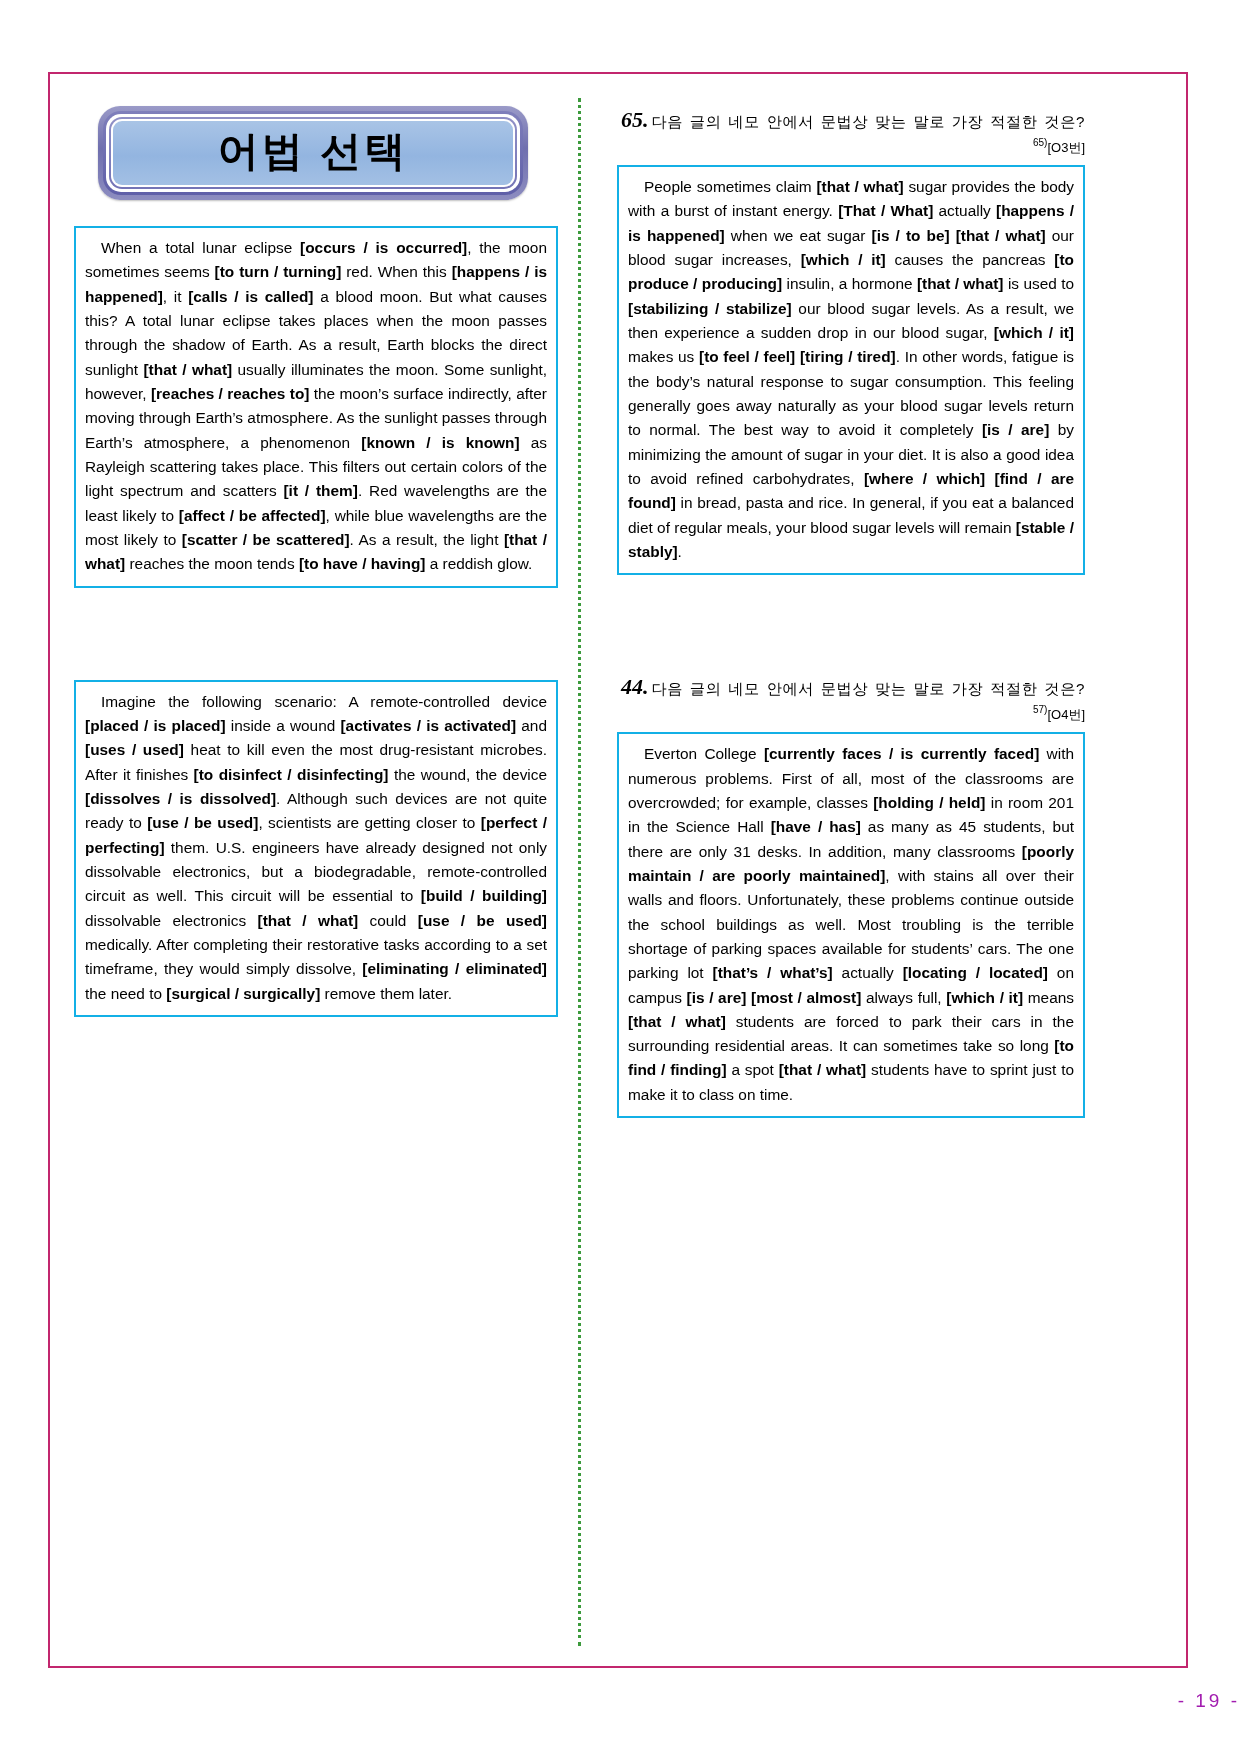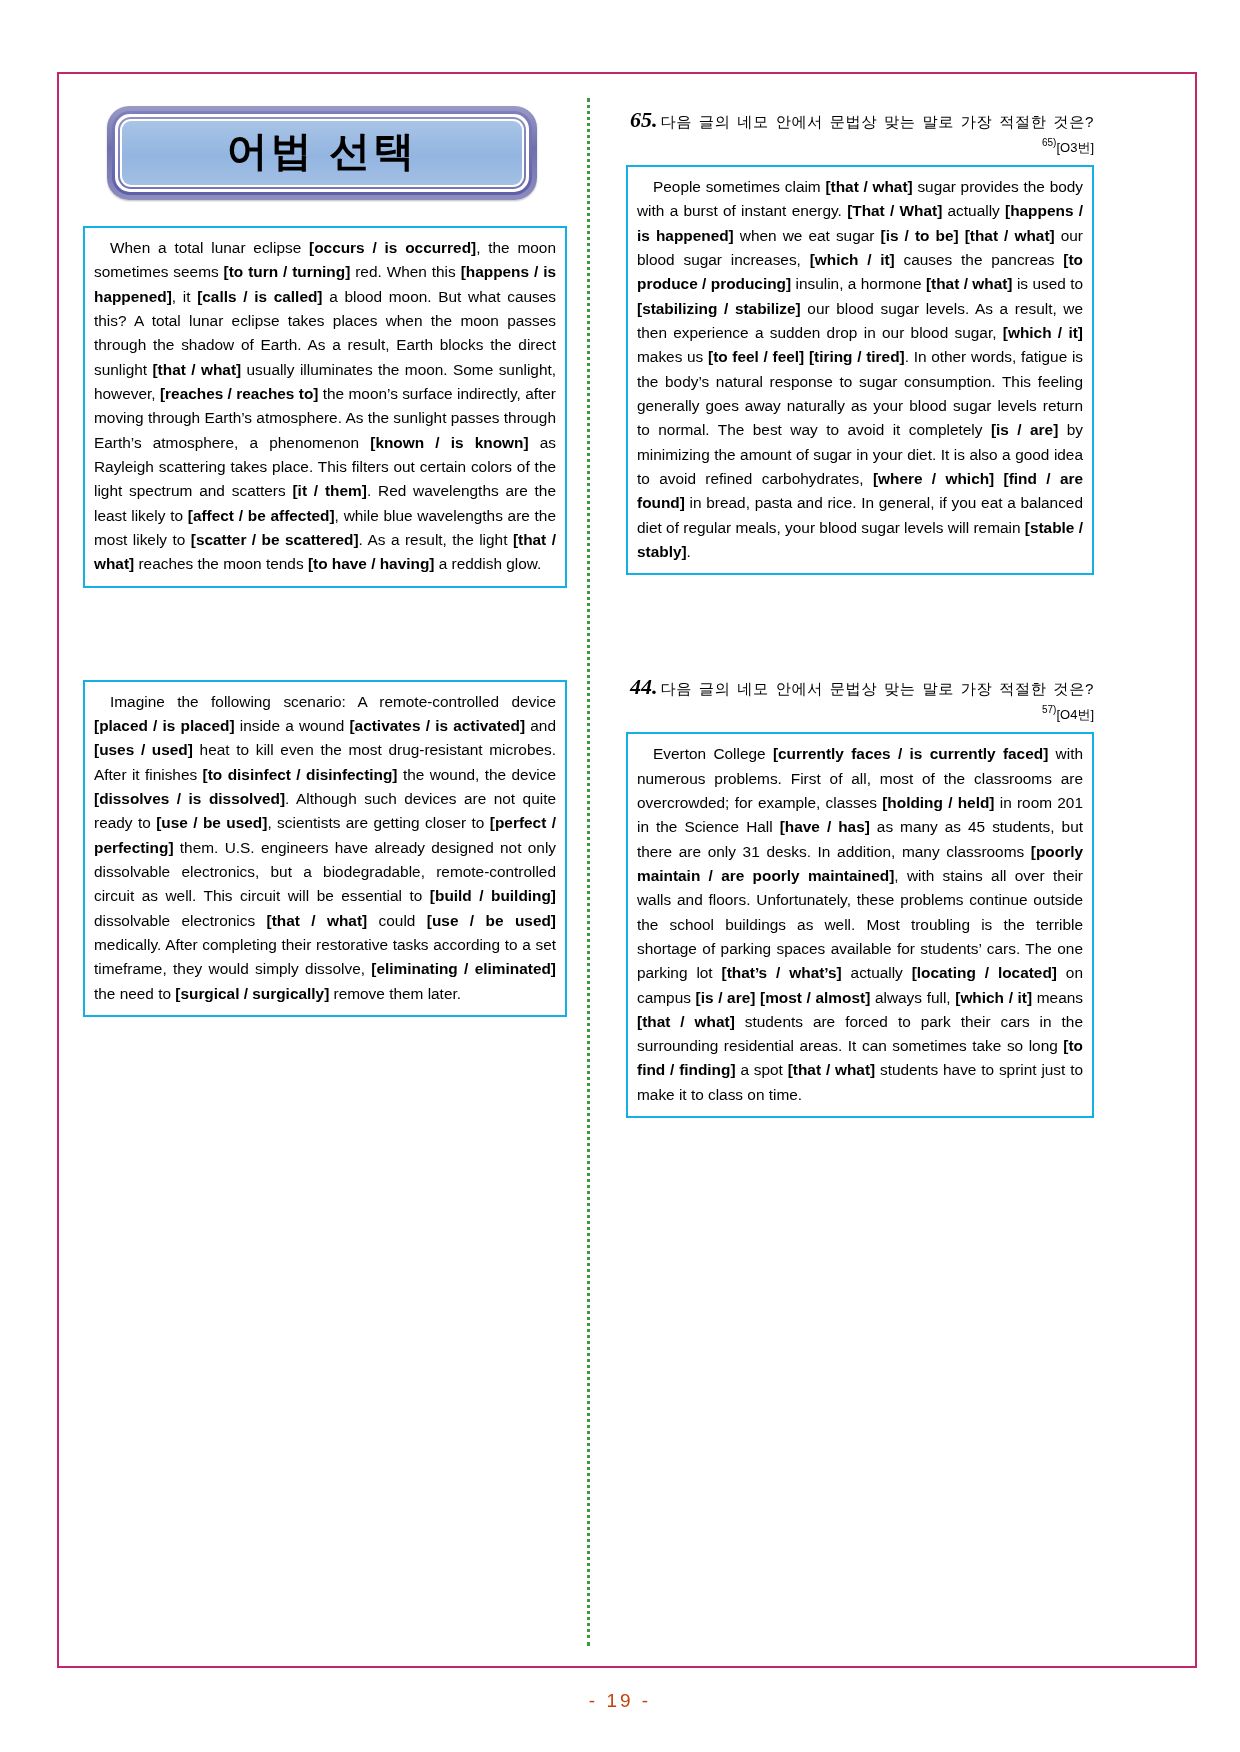--- a/index.html
+++ b/index.html
@@ -12,21 +12,21 @@
     height: 1752px;
     font-family: "Liberation Sans", "DejaVu Sans", sans-serif;
     color: #000000;
     position: relative;
     overflow: hidden;
   }
 
   
   .page-frame {
     position: absolute;
-    left: 57px;
+    left: 48px;
     top: 72px;
     width: 1140px;
     height: 1596px;
     border: 2px solid #c2266e;
     box-sizing: border-box;
   }
 
   .page-inner {
     position: absolute;
     left: 0;
@@ -143,24 +143,24 @@
   }
   .passage p { margin: 0; text-indent: 16px; }
   .passage b { font-weight: bold; }
 
   
   .footer {
     position: absolute;
     left: 0;
     right: 0;
     top: 1690px;
-    text-align: center;
+    text-align: right;
     font-size: 19px;
     letter-spacing: 3px;
-    color: #c2410c;
+    color: #a21caf;
   }
 </style>
 </head>
 <body>
 
 <div class="page-frame">
   <div class="page-inner">
     <div class="columns">
 
       <div class="col col-left">

